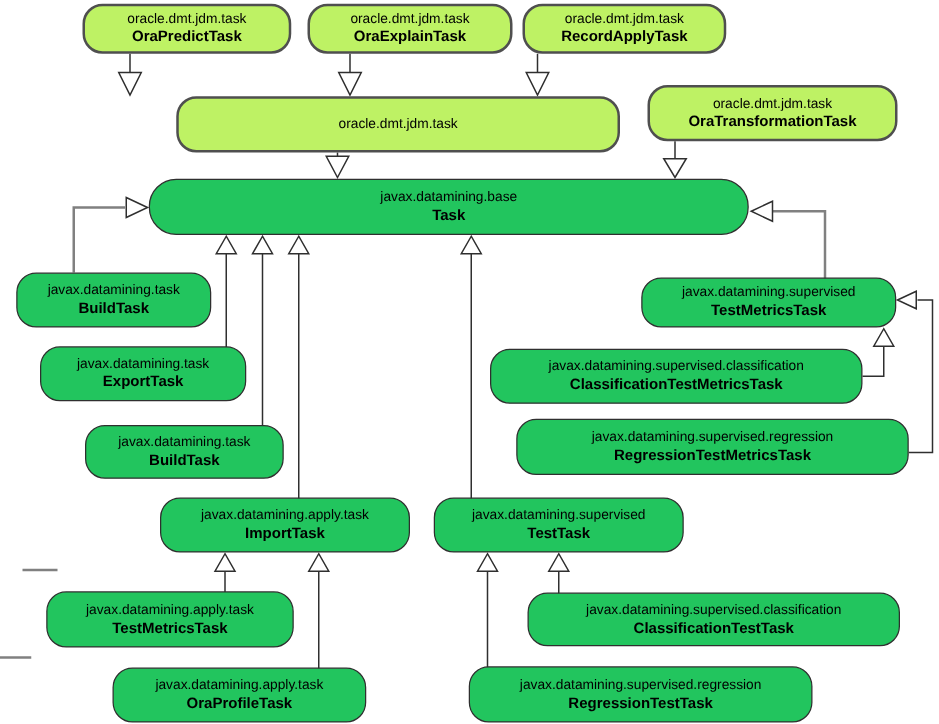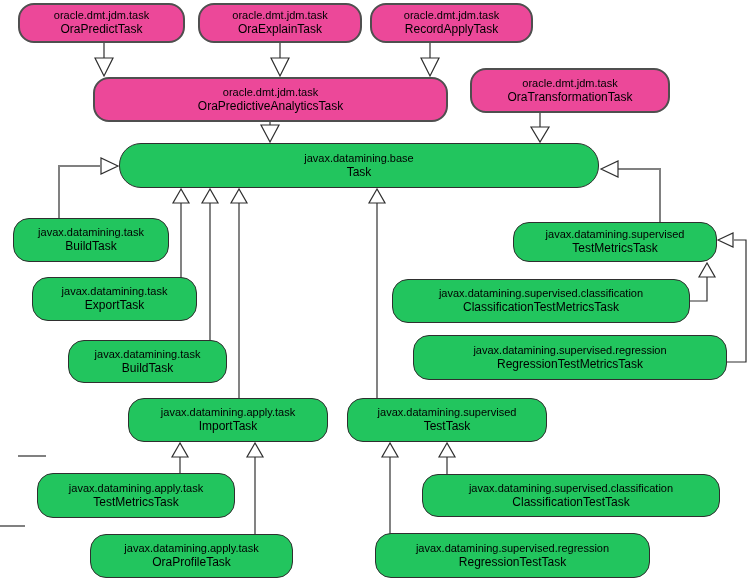--- a/index.html
+++ b/index.html
@@ -7,23 +7,23 @@
     position:relative;width:751px;height:579px;background:#ffffff;
     font-family:"Liberation Sans",sans-serif;overflow:hidden;
   }
   #connector-layer{position:absolute;left:0;top:0;z-index:1;}
   .node{
     position:absolute;z-index:2;box-sizing:border-box;
     display:flex;flex-direction:column;justify-content:center;align-items:center;
     text-align:center;border-radius:16px;background:#22c55e;
     border:1px solid #2f2f2f;line-height:1.3;padding:2px 4px;
   }
-  .node.gray{background:#ec4899;border:2px solid #4f4f4f;}
+  .node.gray{background:#bef264;border:2px solid #4f4f4f;margin-left:48px;}
   .node .pkg{font-size:11px;color:#000;white-space:nowrap;}
-  .node .cls{font-size:12px;font-weight:normal;color:#000;white-space:nowrap;}
+  .node .cls{font-size:12px;font-weight:bold;color:#000;white-space:nowrap;}
   .node.task-root{border-radius:22px;}
 </style>
 </head>
 <body>
 
 <div id="canvas">
 
   <svg id="connector-layer" width="751" height="579" viewBox="0 0 751 579">
 
     <g fill="none" stroke="#2f2f2f" stroke-width="1.2">
@@ -82,21 +82,20 @@
     <span class="cls">OraExplainTask</span>
   </div>
 
   <div class="node gray" style="left:370px;top:3px;width:163px;height:40px;">
     <span class="pkg">oracle.dmt.jdm.task</span>
     <span class="cls">RecordApplyTask</span>
   </div>
 
   <div class="node gray" style="left:93px;top:77px;width:355px;height:45px;">
     <span class="pkg">oracle.dmt.jdm.task</span>
-    <span class="cls">OraPredictiveAnalyticsTask</span>
   </div>
 
   <div class="node gray" style="left:470px;top:68px;width:200px;height:45px;">
     <span class="pkg">oracle.dmt.jdm.task</span>
     <span class="cls">OraTransformationTask</span>
   </div>
 
   <div class="node task-root" style="left:119px;top:143px;width:480px;height:45px;">
     <span class="pkg">javax.datamining.base</span>
     <span class="cls">Task</span>

